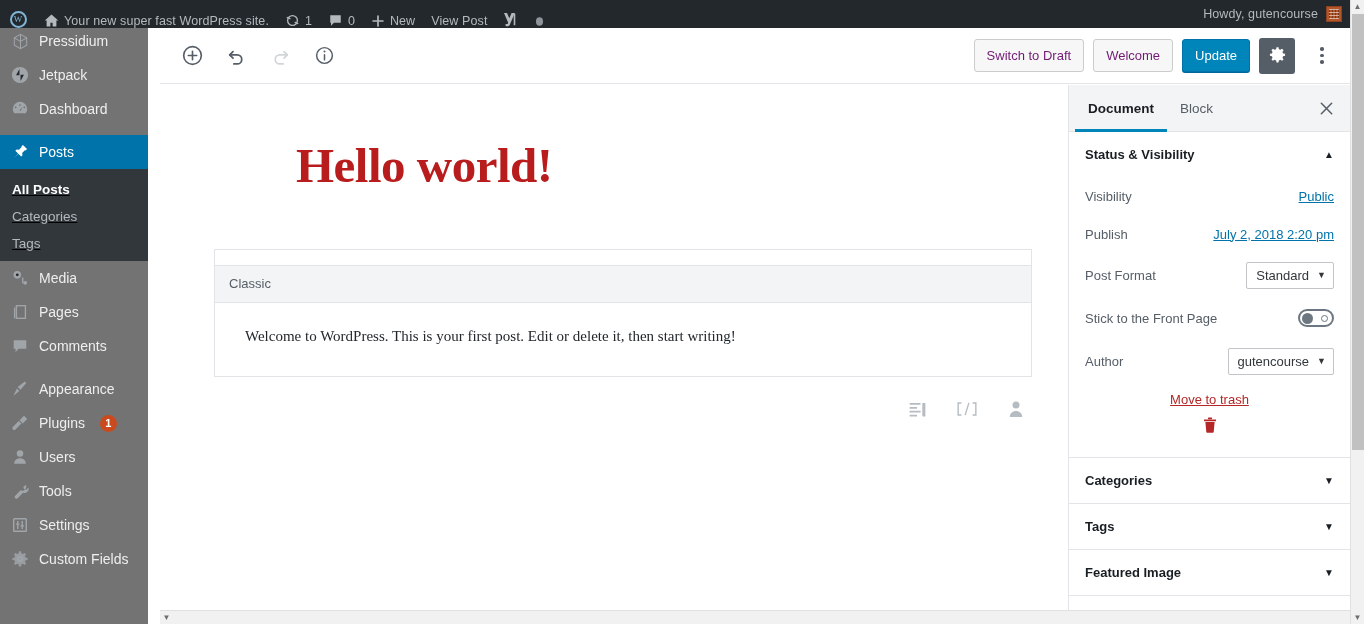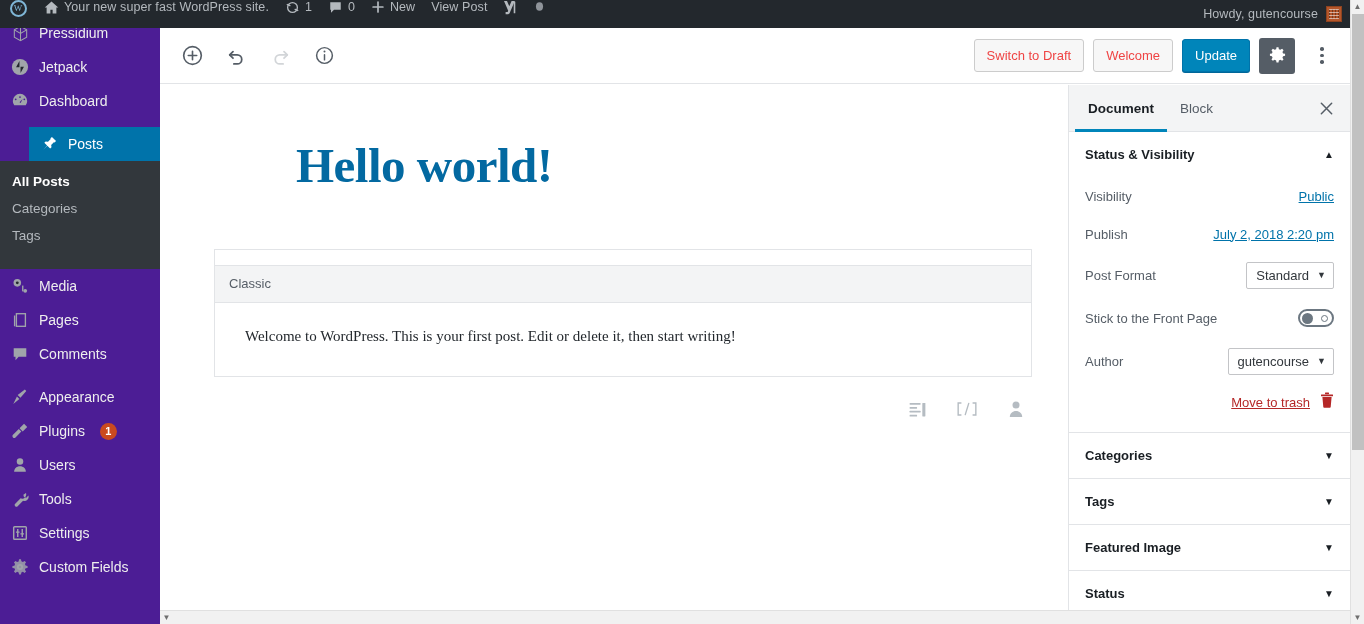--- a/index.html
+++ b/index.html
@@ -12,21 +12,21 @@
   #root { position: relative; width: 1364px; height: 624px; overflow: hidden; }
 
   
   #adminbar {
     position: absolute; top: 0; left: 0; width: 1350px; height: 28px;
     background: #23282d; color: #b4b9be;
     display: flex; align-items: center;
     font-size: 12.5px; z-index: 40;
   }
   .ab-item {
-    display: flex; align-items: flex-start; height: 28px;
+    display: flex; align-items: flex-end; height: 28px;
     padding: 0 8px; color: #b4b9be; gap: 5px; white-space: nowrap;
   }
   .ab-logo { width: 36px; justify-content: center; padding: 0; }
   .ab-right { margin-left: auto; display: flex; align-items: center; padding-right: 8px; }
   .ab-text { font-size: 12.5px; letter-spacing: .1px; }
   .ab-count { color: #b4b9be; font-size: 12.5px; }
   .avatar-sq {
     width: 16px; height: 16px; margin-left: 8px;
     background: #b5562a; border: 1px solid #8d4320;
     position: relative; overflow: hidden; flex: none;
@@ -43,45 +43,45 @@
     display: flex; align-items: center; justify-content: center;
   }
   .wp-logo-circle::after {
     content: "W"; font-size: 9px; color: #7fb6d6;
     font-family: "Liberation Serif", serif; line-height: 1;
   }
   .ico-home, .ico-upd, .ico-com, .ico-plus, .ico-y, .ico-dot { flex: none; }
 
   
   #adminmenu {
-    position: absolute; top: 12px; left: 0; width: 160px; bottom: 0;
-    background: #4c1d95; z-index: 30;
+    position: absolute; top: 20px; left: 0; width: 148px; bottom: 0;
+    background: #737373; z-index: 30;
   }
   .menu-item {
     display: flex; align-items: center; height: 34px;
     padding-left: 10px; color: #eeeeee; font-size: 14px;
     position: relative; gap: 9px;
   }
   .menu-item .mi-icon {
     width: 20px; height: 20px; display: flex;
     align-items: center; justify-content: center; flex: none;
     color: #a0a5aa;
   }
   .menu-item.current {
-    background: #0073aa; color: #fff; font-weight: 400; margin-left: 29px;
+    background: #0073aa; color: #fff; font-weight: 400;
   }
   .menu-item.current .mi-icon { color: #fff; }
   .menu-item.current::after {
     content: ""; position: absolute; right: -8px; top: 50%;
     transform: translateY(-50%);
     border-top: 8px solid transparent; border-bottom: 8px solid transparent;
     border-right: 8px solid #fff;
   }
   .menu-sep { height: 9px; }
-  .submenu { background: #32373c; padding: 7px 0 20px; }
+  .submenu { background: #32373c; padding: 7px 0 4px; text-decoration: underline; }
   .submenu a {
     display: block; padding: 6px 0 6px 12px;
     font-size: 13.5px; color: #b4b9be; text-decoration: none;
   }
   .submenu a.cur { color: #fff; font-weight: bold; }
   .badge-count {
     background: #ca4a1f; color: #fff; border-radius: 10px;
     font-size: 11px; line-height: 17px; min-width: 17px;
     height: 17px; text-align: center; padding: 0 5px;
     margin-left: 6px; font-weight: 600;
@@ -98,21 +98,21 @@
     width: 36px; height: 36px; display: flex;
     align-items: center; justify-content: center;
     color: #555d66; background: none; border: none;
   }
   .tb-btn.disabled { color: #d2d5d8; }
   .hdr-right { margin-left: auto; display: flex; align-items: center; gap: 9px; }
   .btn {
     font-family: "Liberation Sans", sans-serif;
     font-size: 13px; height: 33px; padding: 0 12px;
     border-radius: 3px; border: 1px solid #cccccc;
-    background: #f7f7f7; color: #ef4444; cursor: pointer;
+    background: #f7f7f7; color: #701a75; cursor: pointer;
     display: inline-flex; align-items: center; white-space: nowrap;
   }
   .btn-primary {
     background: #0085ba; border-color: #0073aa; color: #fff;
     box-shadow: 0 1px 0 #006799;
   }
   .btn-icon {
     width: 36px; height: 36px; border-radius: 3px; border: none;
     display: flex; align-items: center; justify-content: center;
     background: none; color: #555d66;
@@ -121,21 +121,21 @@
   .kebab { display: flex; flex-direction: column; gap: 3px; align-items: center; }
   .kebab i { width: 3.5px; height: 3.5px; border-radius: 50%; background: #555d66; display: block; }
 
   
   #canvas {
     position: absolute; top: 85px; left: 160px; right: 282px; bottom: 14px;
     background: #fff; overflow: hidden;
   }
   .post-title {
     font-family: "Liberation Serif", serif;
-    font-size: 49px; font-weight: bold; color: #0369a1;
+    font-size: 49px; font-weight: bold; color: #b91c1c;
     padding: 52px 0 0 136px; letter-spacing: -0.5px;
   }
   .block-wrap {
     margin: 55px 50px 0 54px; border: 1px solid #e2e4e7;
     background: #fff;
   }
   .block-topstrip { height: 16px; background: #fff; border-bottom: 1px solid #e2e4e7; }
   .block-label {
     background: #f3f4f5; color: #555d66; font-size: 13px;
     padding: 10px 0 11px 14px; border-bottom: 1px solid #e2e4e7;
@@ -198,21 +198,21 @@
   .toggle {
     width: 36px; height: 18px; border-radius: 9px;
     background: #fff; border: 2px solid #6c7781;
     display: flex; align-items: center; padding: 0 2px;
     justify-content: space-between;
   }
   .toggle .knob { width: 11px; height: 11px; border-radius: 50%; background: #6c7781; }
   .toggle .hole { width: 7px; height: 7px; border-radius: 50%; border: 1.5px solid #6c7781; margin-right: 2px; }
   .trash-row {
     display: flex; align-items: center; justify-content: flex-end;
-    gap: 10px; padding: 9px 0 6px;
+    gap: 10px; padding: 9px 0 6px; flex-direction: column;
   }
   .trash-link { color: #b52727; text-decoration: underline; font-size: 13px; }
 
   
   .sb-track {
     position: absolute; width: 14px; background: #f1f1f1;
     border-left: 1px solid #e0e0e0;
   }
   .sb-thumb { position: absolute; left: 1px; width: 12px; background: #c1c1c1; }
   .sb-arrow {

